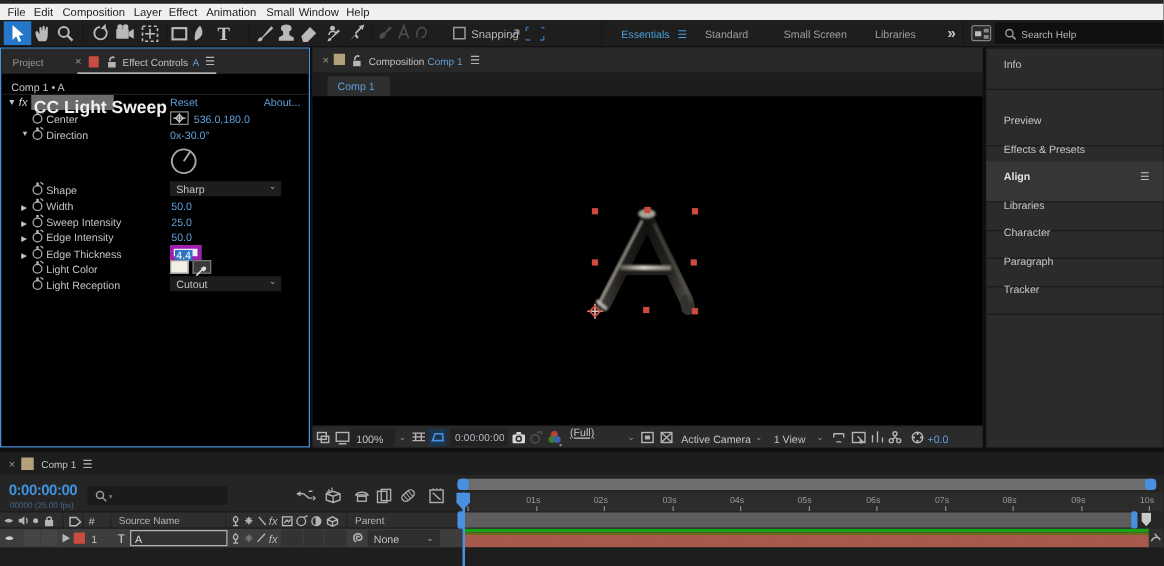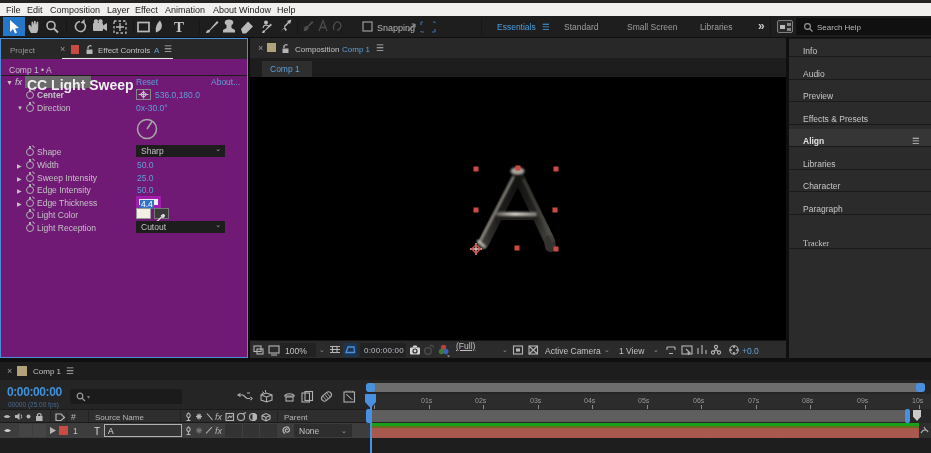--- a/index.html
+++ b/index.html
@@ -4,37 +4,37 @@
 <style>
 * { margin:0; padding:0; box-sizing:border-box; }
 html,body { width:931px; height:453px; overflow:hidden; background:#1e1e1e; }
 body { font-family:"Liberation Sans", sans-serif; position:relative; }
 .abs { position:absolute; }
 .txt { color:#c3c3c3; font-size:8.5px; white-space:nowrap; }
 .blue { color:#5f9fd8; }
 .sw { width:8px; height:8px; border:1.2px solid #b0b0b0; border-radius:50%; margin-top:1px; }
 .sw:before { content:""; position:absolute; left:2.2px; top:-3px; width:1.5px; height:2.5px; background:#b0b0b0; }
 .sw:after { content:""; position:absolute; left:4.6px; top:-2.6px; width:2.5px; height:1.3px; background:#b0b0b0; transform:rotate(40deg); }
-.rrow { position:absolute; left:0; width:142px; height:18px; border-bottom:1px solid #1a1a1a; }
+.rrow { position:absolute; left:0; width:142px; height:33px; border-bottom:1px solid #1a1a1a; }
 .rrow span { position:absolute; left:14px; top:7px; color:#c6c6c6; font-size:8.5px; }
 .rl { top:3px; color:#9a9a9a; font-size:7px; }
 .tk { top:11px; width:1px; height:4px; background:#8a8a8a; }
 </style>
 </head>
 <body>
 
 <div class="abs" style="left:0;top:0;width:931px;height:16px;background:#f1f0ef;border-top:3px solid #242424;"></div>
 <div class="abs" id="menubar" style="left:0;top:3px;width:931px;height:13px;color:#1c1c1c;font-size:9px;">
   <span class="abs" style="left:6px;top:2px;">File</span>
   <span class="abs" style="left:27px;top:2px;">Edit</span>
   <span class="abs" style="left:50px;top:2px;">Composition</span>
   <span class="abs" style="left:107px;top:2px;">Layer</span>
   <span class="abs" style="left:135px;top:2px;">Effect</span>
   <span class="abs" style="left:165px;top:2px;">Animation</span>
-  <span class="abs" style="left:213px;top:2px;">About</span>
+  <span class="abs" style="left:213px;top:2px;">Small</span>
   <span class="abs" style="left:239px;top:2px;">Window</span>
   <span class="abs" style="left:277px;top:2px;">Help</span>
 </div>
 
 <div class="abs" id="toolbar" style="left:0;top:16px;width:931px;height:22px;background:#1e1e1e;border-bottom:1px solid #0e0e0e;">
   <div class="abs" style="left:3px;top:1px;width:22px;height:19px;background:#2477c9;"></div>
   <svg class="abs" style="left:0;top:0;" width="931" height="22">
 
     <path d="M10 4 L10 16 L13 13 L15 17.5 L17 16.5 L15 12.5 L19 12 Z" fill="#fff"></path>
 
@@ -104,21 +104,21 @@
     <svg class="abs" style="left:7px;top:4px;" width="11" height="11">
         <circle cx="4.5" cy="4.5" r="2.9" fill="none" stroke="#9a9a9a" stroke-width="1.1"></circle>
         <path d="M6.7 6.7 L9.5 9.5" stroke="#9a9a9a" stroke-width="1.2"></path>
       </svg>
     <span class="abs" style="left:21px;top:5px;font-size:8px;color:#b9b9b9;">Search Help</span>
   </div>
 </div>
 
 <div class="abs" style="left:0;top:38px;width:931px;height:324px;background:#0f0f0f;"></div>
 
-<div class="abs" id="leftpanel" style="left:0;top:38px;width:248px;height:320px;background:#701a75;border:1px solid #4a90d9;">
+<div class="abs" id="leftpanel" style="left:0;top:38px;width:248px;height:320px;background:#000000;border:1px solid #4a90d9;">
 
   <div class="abs" style="left:0;top:0;width:246px;height:20px;background:#282828;">
     <span class="abs" style="left:9px;top:7px;color:#989898;font-size:8px;">Project</span>
     <span class="abs" style="left:59px;top:5px;color:#9a9a9a;font-size:9px;">×</span>
     <div class="abs" style="left:70px;top:6px;width:8px;height:9px;background:#c94c43;"></div>
     <svg class="abs" style="left:84px;top:5px;" width="10" height="11">
         <path d="M1.5 5.5 L7.5 5.5 L7.5 10 L1.5 10 Z" fill="#b5b5b5"></path>
         <path d="M3 5 L3 3.2 Q4.5 0.8 6.5 2.2" stroke="#b5b5b5" stroke-width="1.3" fill="none"></path>
       </svg>
     <span class="abs" style="left:97px;top:7px;color:#c3c3c3;font-size:8px;">Effect Controls</span>
@@ -141,21 +141,21 @@
 
   <svg class="abs" style="left:0;top:0;" width="246" height="200">
     <g fill="none" stroke="#b9b9b9" stroke-width="1">
 
       <g id="sw"></g>
     </g>
   </svg>
 
   <div class="abs" style="left:0;top:50px;width:246px;height:13px;">
     <span class="abs sw" style="left:25px;top:1px;"></span>
-    <span class="abs txt" style="left:36px;top:1px;font-weight:bold;">Center</span>
+    <span class="abs txt" style="left:36px;top:1px;">Center</span>
     <div class="abs" style="left:135px;top:0;width:15px;height:11px;border:1px solid #888;">
       <svg class="abs" style="left:0;top:0;" width="13" height="9" viewBox="0 0 13 9">
           <path d="M6.5 0.5 L6.5 8.5 M1.5 4.5 L11.5 4.5" stroke="#c3c3c3" stroke-width="1"></path>
           <rect x="4.4" y="2.4" width="4.2" height="4.2" transform="rotate(45 6.5 4.5)" fill="none" stroke="#c3c3c3" stroke-width="1.1"></rect>
         </svg>
     </div>
     <span class="abs txt blue" style="left:154px;top:1px;">536.0,180.0</span>
   </div>
 
   <div class="abs" style="left:0;top:63px;width:246px;height:13px;">
@@ -358,43 +358,40 @@
     <span class="abs txt" style="left:369px;top:5px;">1 View</span>
     <span class="abs" style="left:403px;top:5px;color:#999;font-size:7px;">⌄</span>
     <span class="abs txt blue" style="left:492px;top:5px;">+0.0</span>
   </div>
 </div>
 
 <div class="abs" id="rightpanel" style="left:789px;top:38px;width:142px;height:320px;background:#2b2b2b;border-top:1px solid #1a1a1a;">
   <div class="rrow" style="top:0px;">
       <span>Info</span>
     </div>
-  <div class="rrow" style="top:22.5px;">
-      <span>Audio</span>
-    </div>
   <div class="rrow" style="top:45px;">
       <span>Preview</span>
     </div>
   <div class="rrow" style="top:67.5px;">
       <span>Effects &amp; Presets</span>
     </div>
   <div class="rrow" style="top:90px;background:#363636;">
       <span style="color:#e0e0e0;font-weight:bold;">Align</span>
       <span style="left:123px;color:#c6c6c6;">☰</span>
     </div>
   <div class="rrow" style="top:112.5px;">
       <span>Libraries</span>
     </div>
   <div class="rrow" style="top:135px;">
       <span>Character</span>
     </div>
   <div class="rrow" style="top:157.5px;">
       <span>Paragraph</span>
     </div>
-  <div class="rrow" style="top:192px;font-family:Liberation Serif, serif;">
+  <div class="rrow" style="top:180px;">
       <span>Tracker</span>
     </div>
 </div>
 
 <div class="abs" id="timeline" style="left:0;top:362px;width:931px;height:91px;background:#252525;">
 
   <div class="abs" style="left:0;top:0;width:931px;height:18px;background:#1d1d1d;">
     <span class="abs" style="left:7px;top:4px;color:#9a9a9a;font-size:9px;">×</span>
     <div class="abs" style="left:17px;top:4px;width:10px;height:10px;background:#b3a179;"></div>
     <span class="abs" style="left:33px;top:5px;color:#c3c3c3;font-size:8px;">Comp 1</span>

